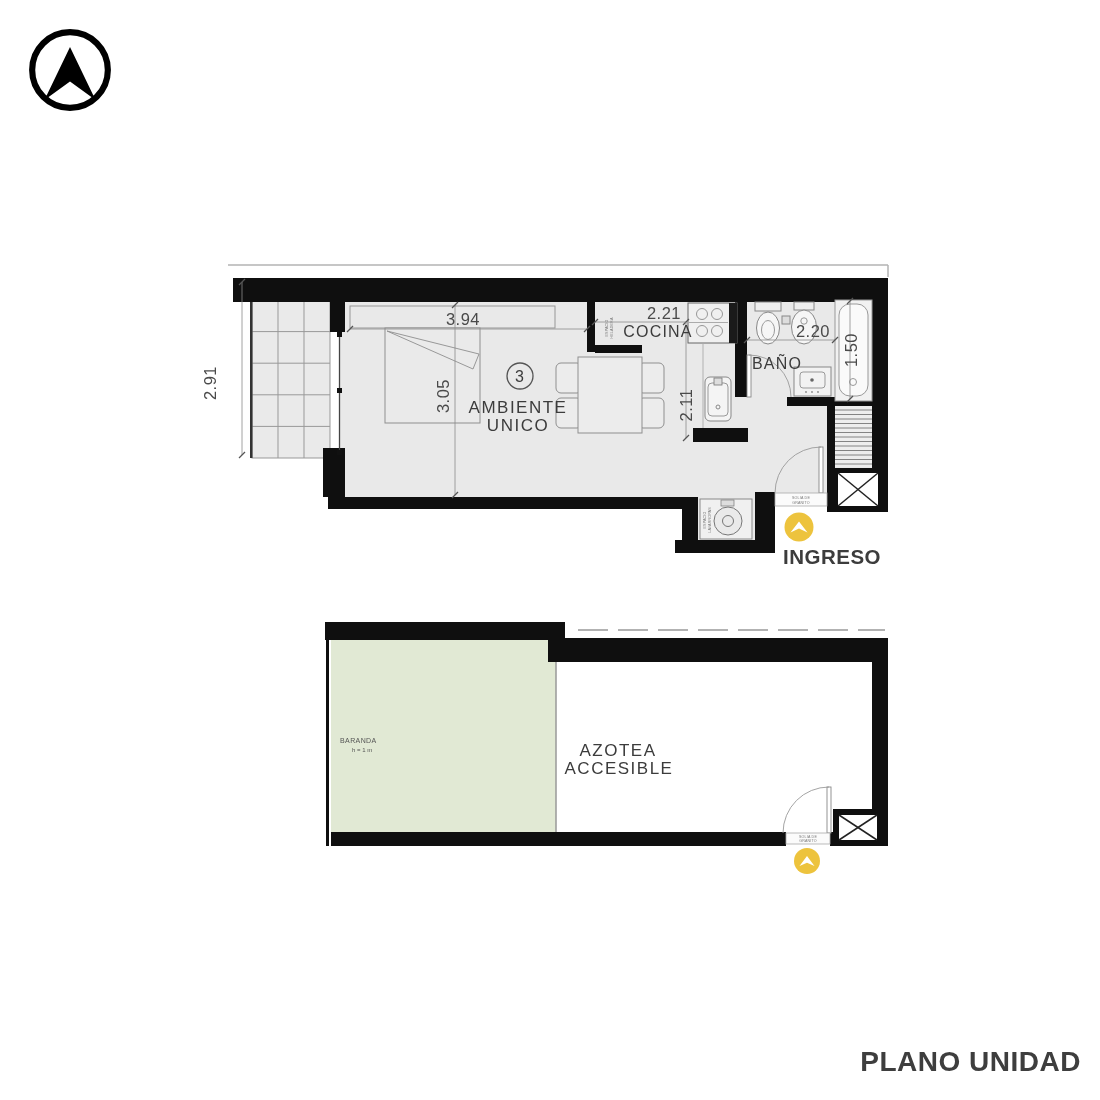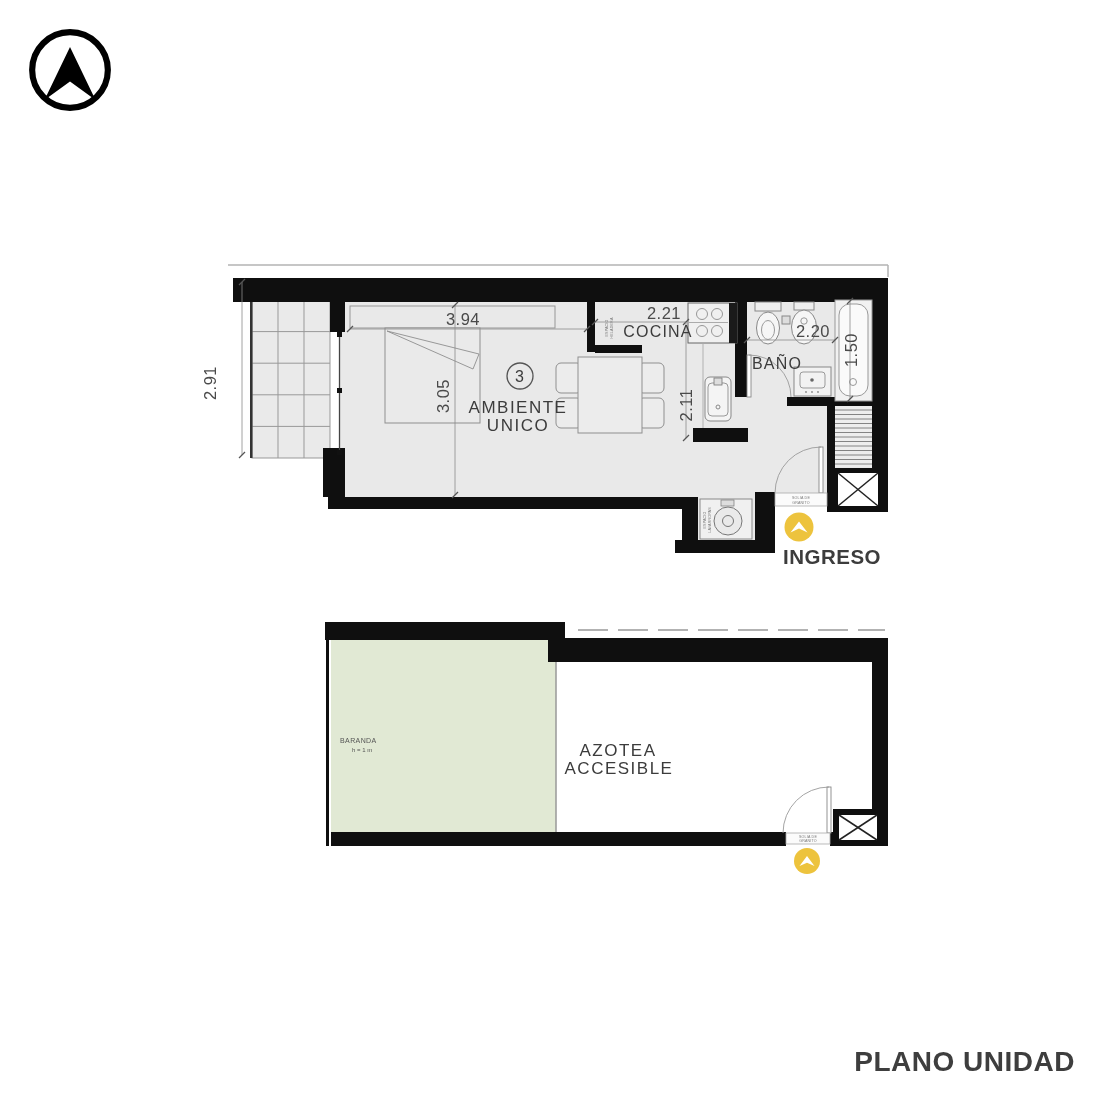--- a/index.html
+++ b/index.html
@@ -268,13 +268,13 @@
   <text style="font:6px 'Liberation Sans',sans-serif;fill:#555;" x="52" y="152">h = 1 m</text>
   <text class="room-text" x="318" y="156" text-anchor="middle">AZOTEA</text>
   <text class="room-text" x="319" y="174" text-anchor="middle">ACCESIBLE</text>
 
   <g>
     <circle cx="507" cy="261" r="13" fill="#EDC33D"></circle>
     <path d="M 499.5 266 L 507 256 L 514.5 266 L 507 262.8 Z" fill="#fff"></path>
   </g>
 </svg>
 
-<div class="abs title" style="right:25px;top:1046px;">PLANO UNIDAD</div>
+<div class="abs title" style="right:19px;top:1046px;">PLANO UNIDAD</div>
 
 </body></html>

